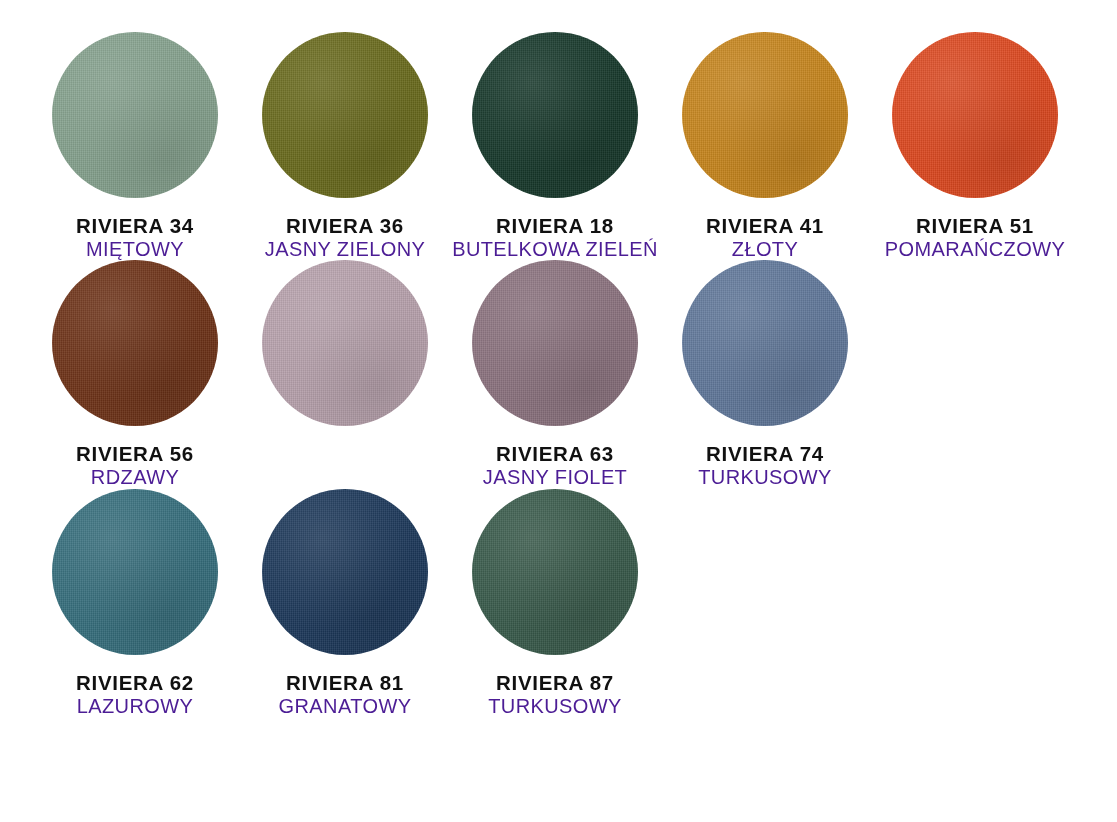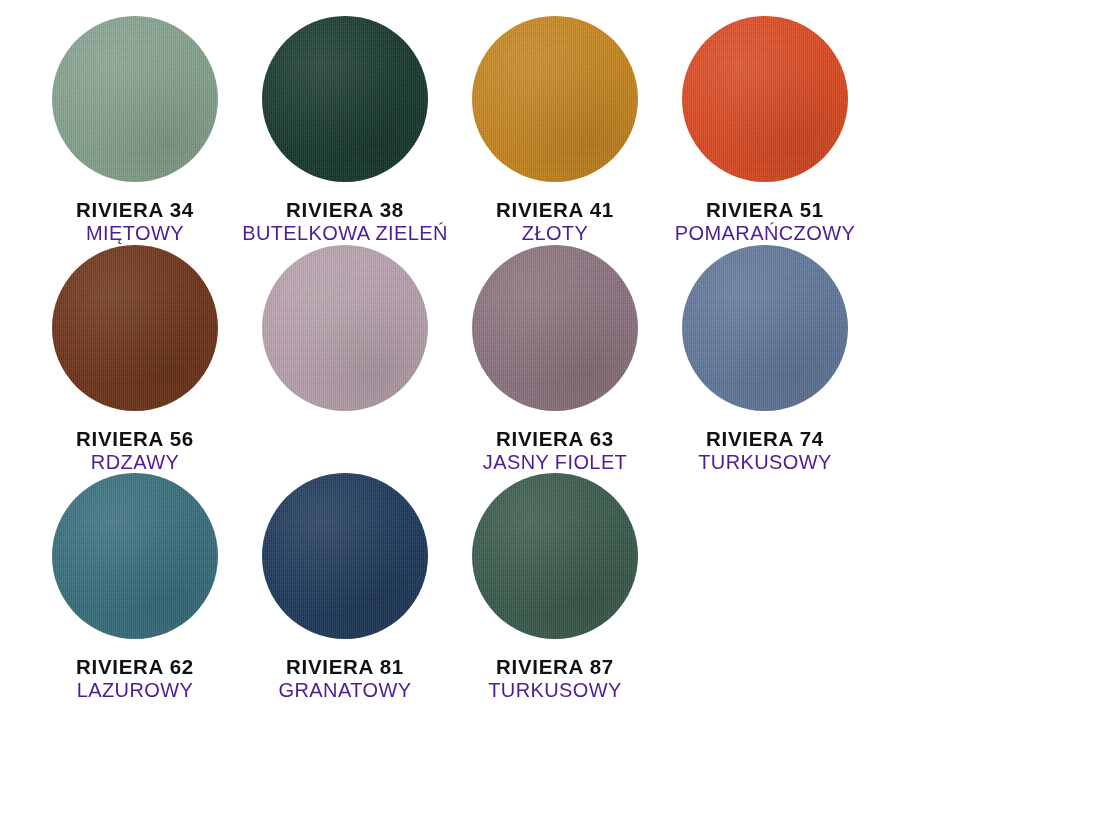--- a/index.html
+++ b/index.html
@@ -10,21 +10,21 @@
     width: 1117px;
     height: 822px;
     background: #ffffff;
     font-family: "Liberation Sans", sans-serif;
     overflow: hidden;
   }
   .palette {
     width: 1117px;
     height: 712px;
     box-sizing: border-box;
-    padding: 16px 30px 10px 30px;
+    padding: 32px 30px 10px 30px;
     display: flex;
     flex-direction: column;
     justify-content: flex-start;
   }
   .swatch-row {
     display: flex;
     flex-direction: row;
     justify-content: flex-start;
     align-items: flex-start;
     height: 265px;
@@ -99,24 +99,33 @@
         <div class="disc-wrap">
           <div class="disc" style="background-color: rgb(135, 163, 143);"></div>
         </div>
         <div class="labels">
           <div class="code">RIVIERA 34</div>
           <div class="name">MIĘTOWY</div>
         </div>
       </div>
       <div class="swatch">
         <div class="disc-wrap">
+          <div class="disc" style="background-color: rgb(107, 108, 30);"></div>
+        </div>
+        <div class="labels">
+          <div class="code">RIVIERA 36</div>
+          <div class="name">JASNY ZIELONY</div>
+        </div>
+      </div>
+      <div class="swatch">
+        <div class="disc-wrap">
           <div class="disc" style="background-color: rgb(24, 58, 44);"></div>
         </div>
         <div class="labels">
-          <div class="code">RIVIERA 38</div>
+          <div class="code">RIVIERA 18</div>
           <div class="name">BUTELKOWA ZIELEŃ</div>
         </div>
       </div>
       <div class="swatch">
         <div class="disc-wrap">
           <div class="disc" style="background-color: rgb(200, 135, 30);"></div>
         </div>
         <div class="labels">
           <div class="code">RIVIERA 41</div>
           <div class="name">ZŁOTY</div>

